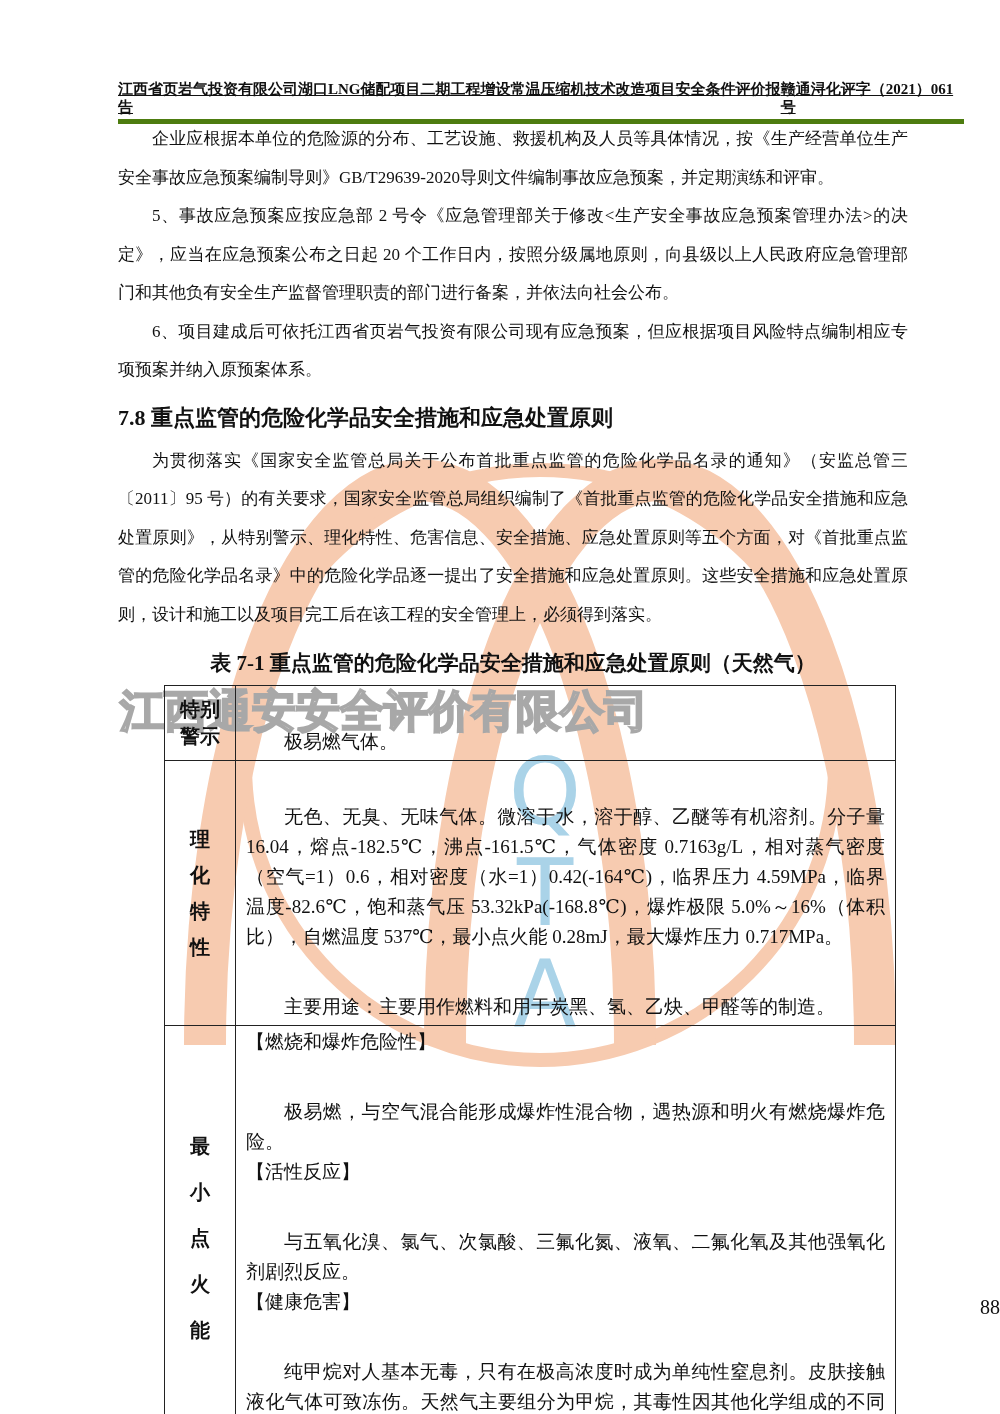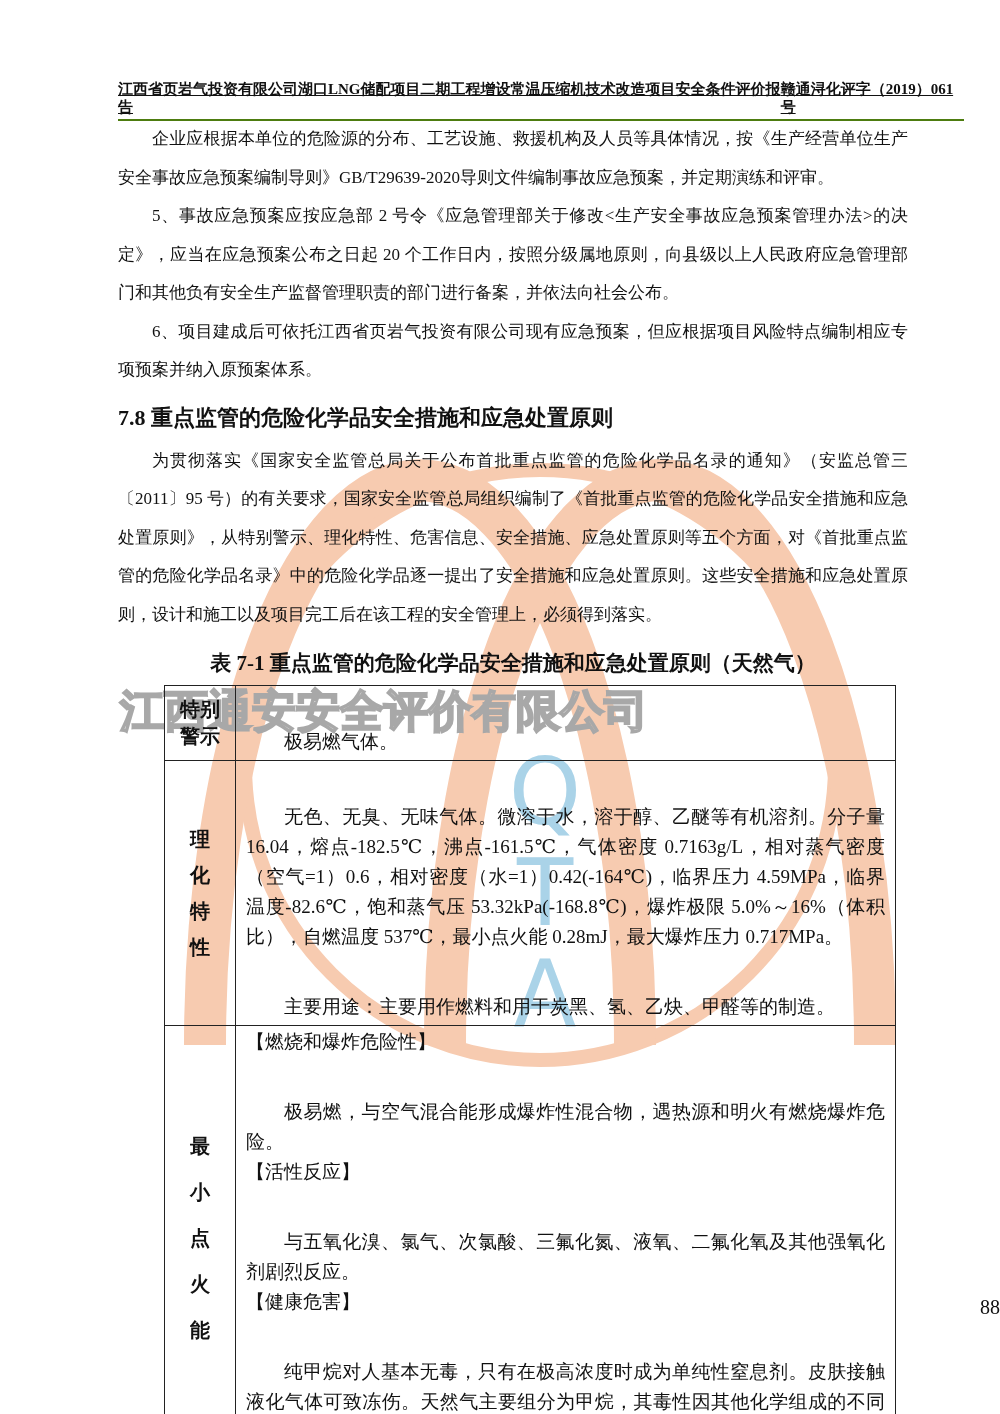--- a/index.html
+++ b/index.html
@@ -24,21 +24,21 @@
     font-size:92px; line-height:101px; text-align:center;
   }
   .wm-letter { display:block; }
 
   
   .content-layer { position:relative; z-index:1; }
 
   .page-header {
     position:absolute; left:118px; right:36px; top:80px;
     display:flex; justify-content:space-between; align-items:flex-end;
-    border-bottom:2px solid #4d7c0f; padding-bottom:3px;
+    border-bottom:5px solid #4d7c0f; padding-bottom:3px;
     font-size:15px; font-weight:bold; line-height:18px;
   }
   .page-header span { text-decoration:underline; }
 
   .content { position:absolute; left:118px; right:92px; top:120px; }
 
   .para {
     margin:0; font-size:17px; line-height:38.5px;
     text-align:justify; text-indent:2em;
   }
@@ -93,21 +93,21 @@
       <span class="wm-letter">T</span>
       <span class="wm-letter">A</span>
     </div>
     <div class="wm-company">江西通安安全评价有限公司</div>
   </div>
 
   <div class="content-layer">
 
     <div class="page-header">
       <span>江西省页岩气投资有限公司湖口LNG储配项目二期工程增设常温压缩机技术改造项目安全条件评价报告</span>
-      <span>赣通浔化评字（2019）061号</span>
+      <span>赣通浔化评字（2021）061号</span>
     </div>
 
     <div class="content">
       <p class="para">企业应根据本单位的危险源的分布、工艺设施、救援机构及人员等具体情况，按《生产经营单位生产安全事故应急预案编制导则》GB/T29639-2020导则文件编制事故应急预案，并定期演练和评审。</p>
       <p class="para">5、事故应急预案应按应急部 2 号令《应急管理部关于修改&lt;生产安全事故应急预案管理办法&gt;的决定》，应当在应急预案公布之日起 20 个工作日内，按照分级属地原则，向县级以上人民政府应急管理部门和其他负有安全生产监督管理职责的部门进行备案，并依法向社会公布。</p>
       <p class="para">6、项目建成后可依托江西省页岩气投资有限公司现有应急预案，但应根据项目风险特点编制相应专项预案并纳入原预案体系。</p>
 
       <h2 class="section-heading">7.8 重点监管的危险化学品安全措施和应急处置原则</h2>
 
       <p class="para">为贯彻落实《国家安全监管总局关于公布首批重点监管的危险化学品名录的通知》（安监总管三〔2011〕95 号）的有关要求，国家安全监管总局组织编制了《首批重点监管的危险化学品安全措施和应急处置原则》，从特别警示、理化特性、危害信息、安全措施、应急处置原则等五个方面，对《首批重点监管的危险化学品名录》中的危险化学品逐一提出了安全措施和应急处置原则。这些安全措施和应急处置原则，设计和施工以及项目完工后在该工程的安全管理上，必须得到落实。</p>

